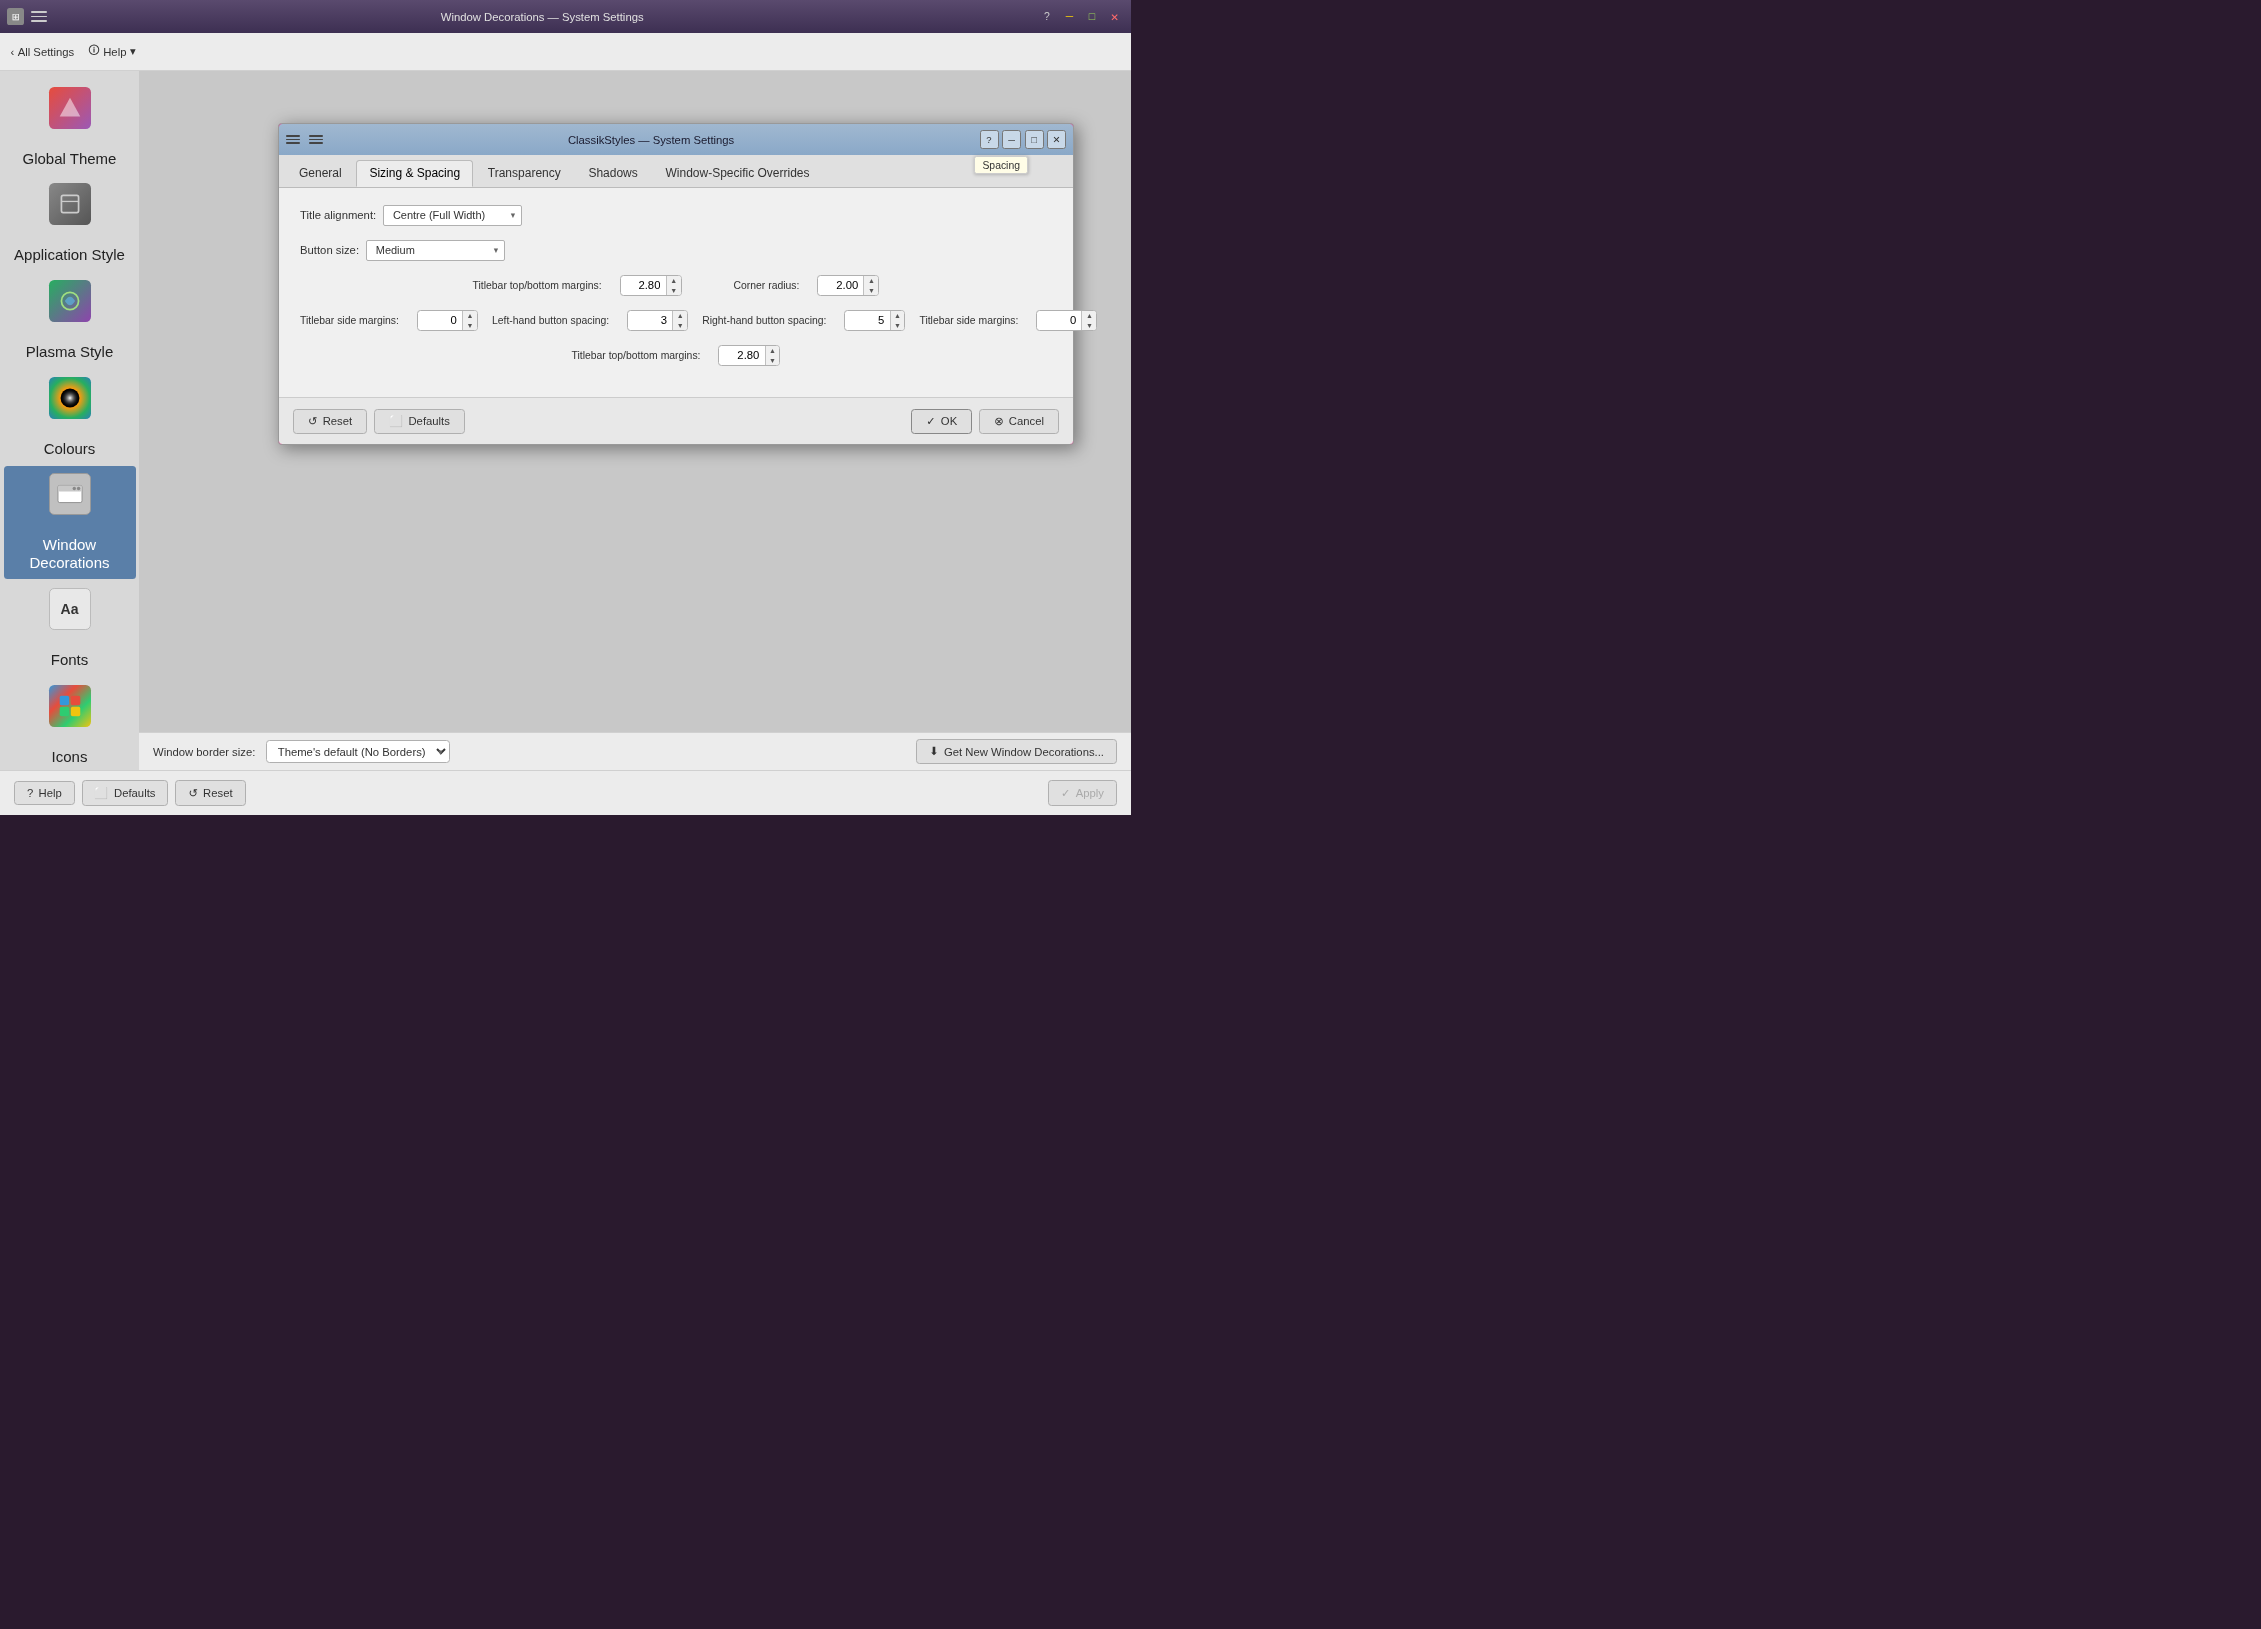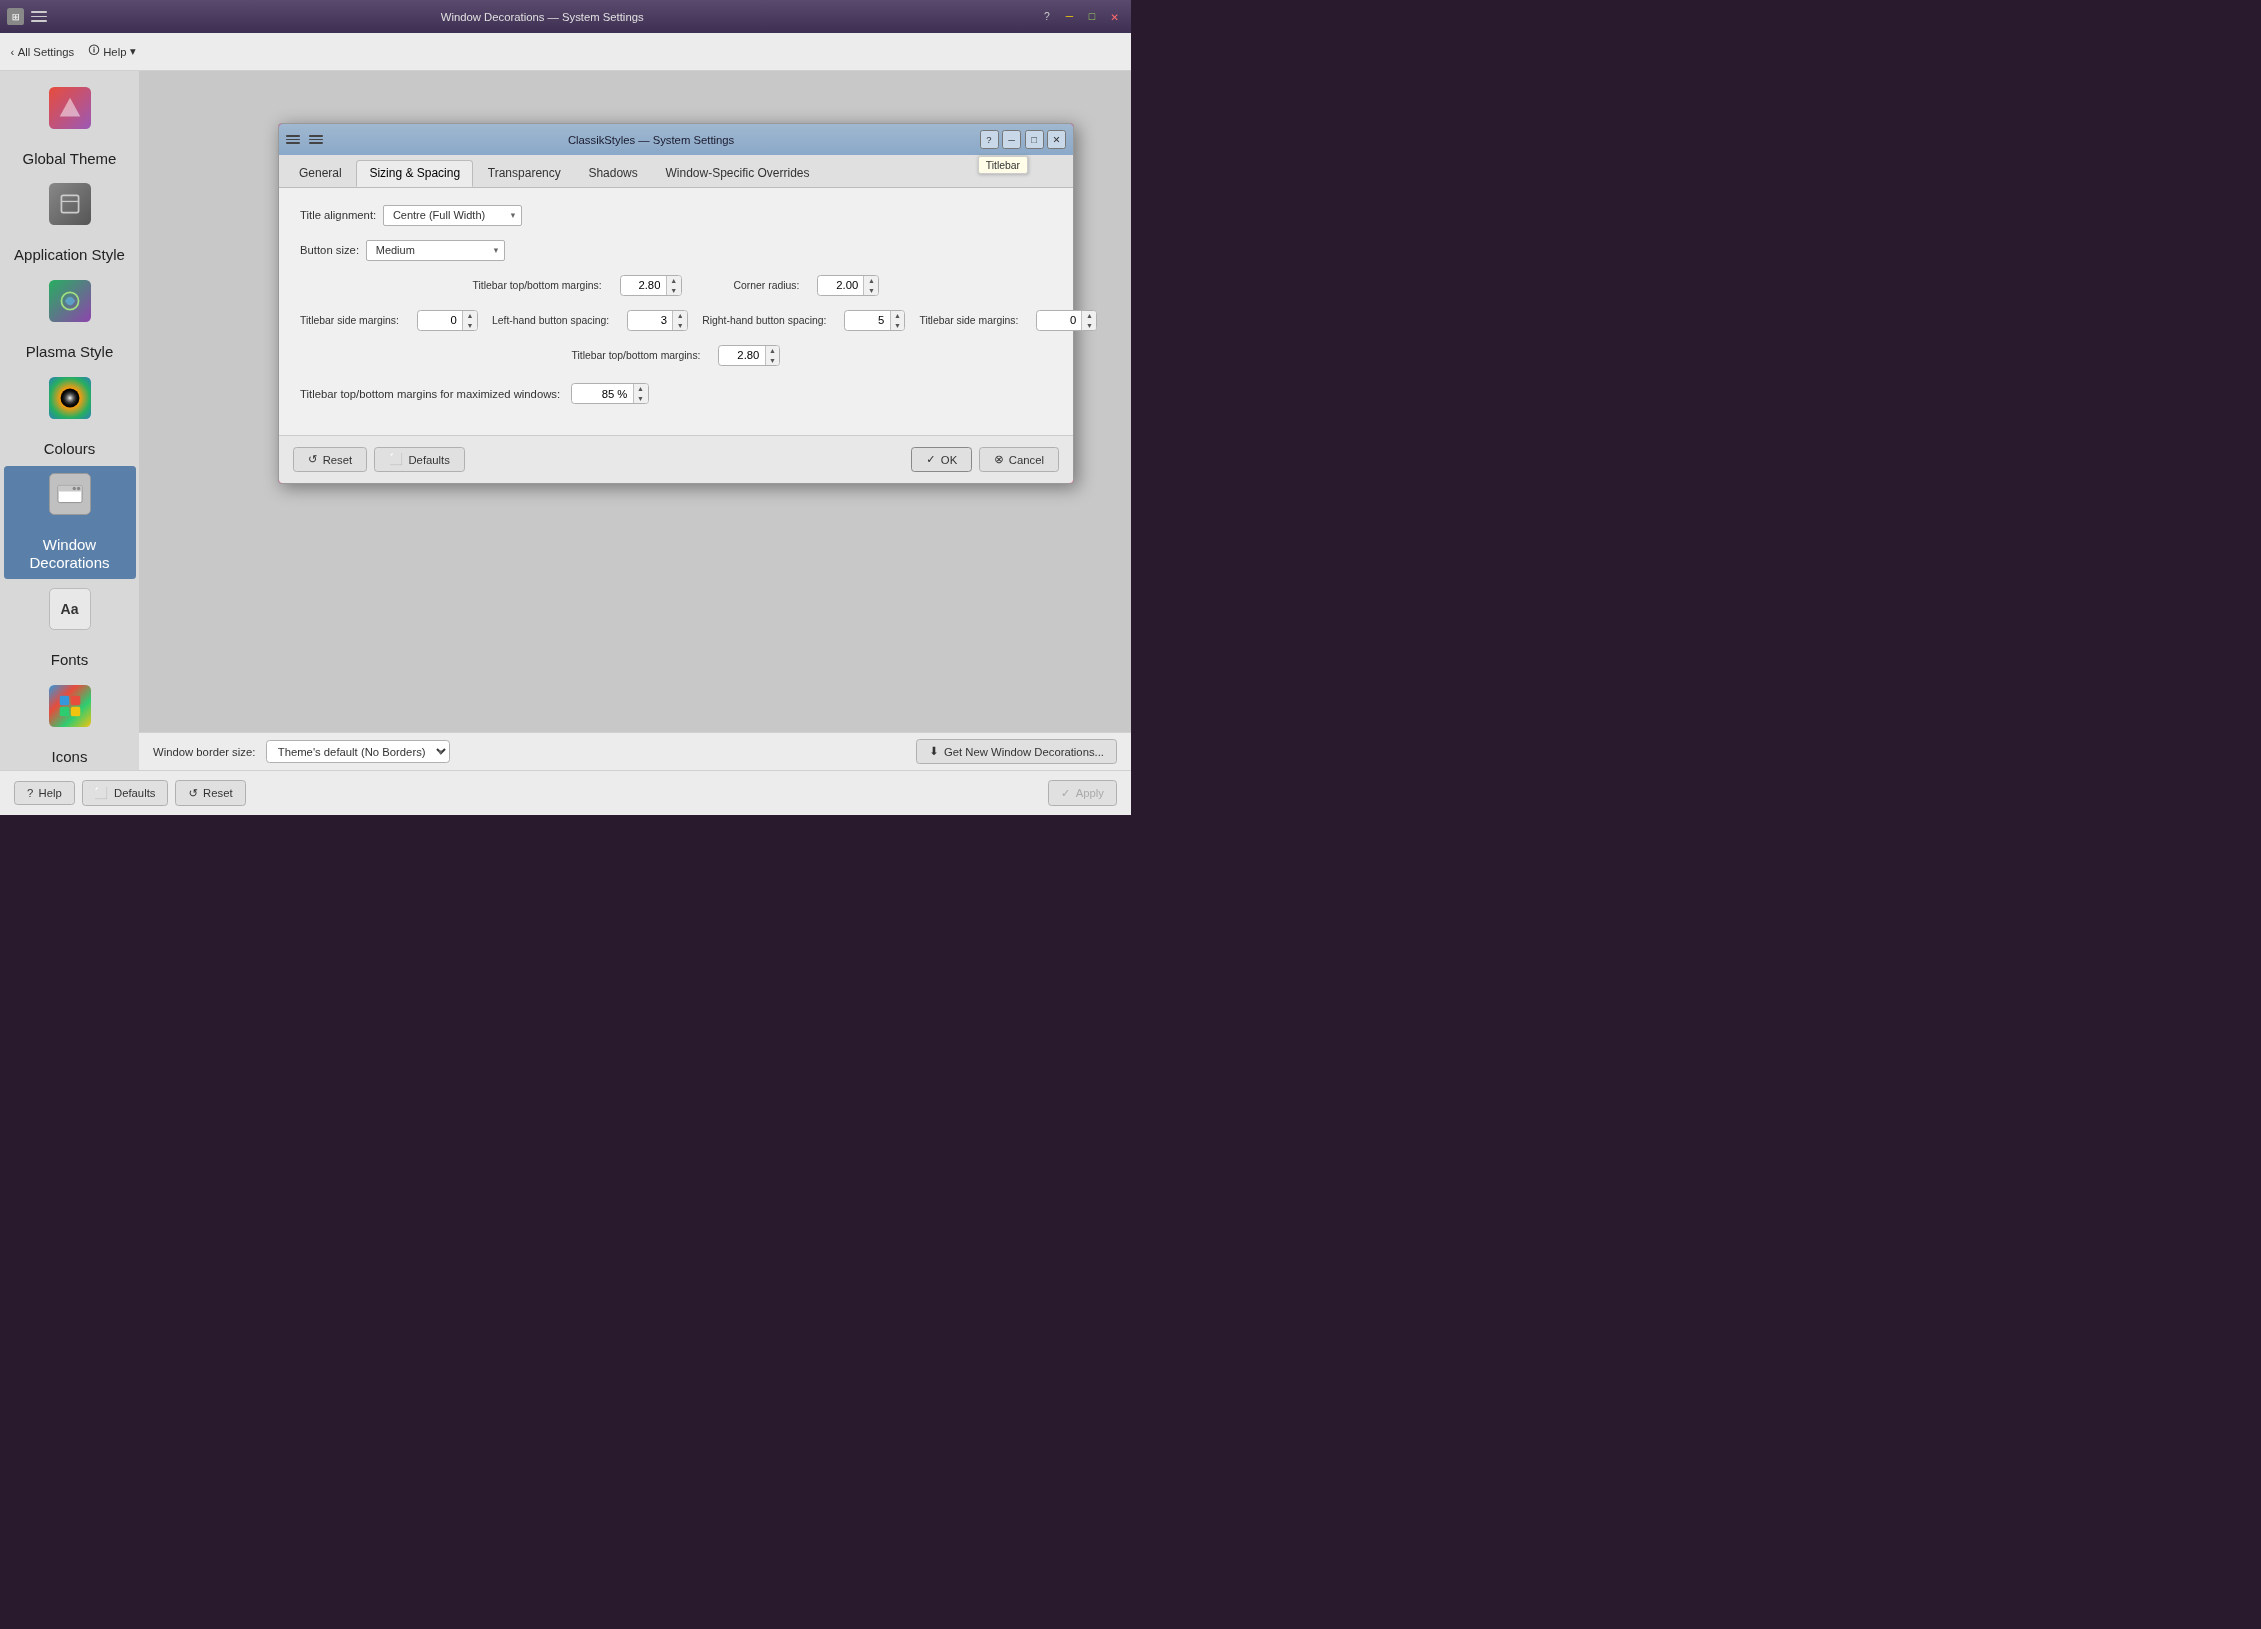--- a/index.html
+++ b/index.html
@@ -598,21 +598,21 @@
               <span></span>
                 <span></span>
                 <span></span>
             </div>
           </div>
           <div class="dialog-title">ClassikStyles — System Settings</div>
           <div class="dialog-controls">
             <button class="dialog-btn">?</button>
             <div style="position:relative; display:inline-block;">
               <button class="dialog-btn">─</button>
-              <div class="minimise-tooltip">Titlebar</div>
+              <div class="minimise-tooltip">Spacing</div>
             </div>
             <button class="dialog-btn">□</button>
             <button class="dialog-btn close-btn">✕</button>
           </div>
         </div>
 
         <div class="dialog-tabs">
           <button class="dialog-tab">General</button>
           <button class="dialog-tab active">Sizing &amp; Spacing</button>
           <button class="dialog-tab">Transparency</button>
@@ -714,30 +714,20 @@
               <div class="spinbox">
                 <input type="text" value="2.80" style="">
                 <div class="spinbox-btns">
                   <button class="spinbox-btn">▲</button>
                   <button class="spinbox-btn">▼</button>
                 </div>
               </div>
             </div>
           </div>
 
-          <div class="form-row" style="margin-top: 17.3px; gap: 10.4px;">
-            <span class="form-label">Titlebar top/bottom margins for maximized windows:</span>
-            <div class="spinbox" style="width: 78px;">
-              <input type="text" value="85 %" style="">
-              <div class="spinbox-btns">
-                <button class="spinbox-btn">▲</button>
-                <button class="spinbox-btn">▼</button>
-              </div>
-            </div>
-          </div>
 
         </div>
 
         <div class="dialog-bottom">
           <button class="dlg-btn">
             <span>↺</span>
             <span>Reset</span>
           </button>
           <button class="dlg-btn">
             <span>⬜</span>

